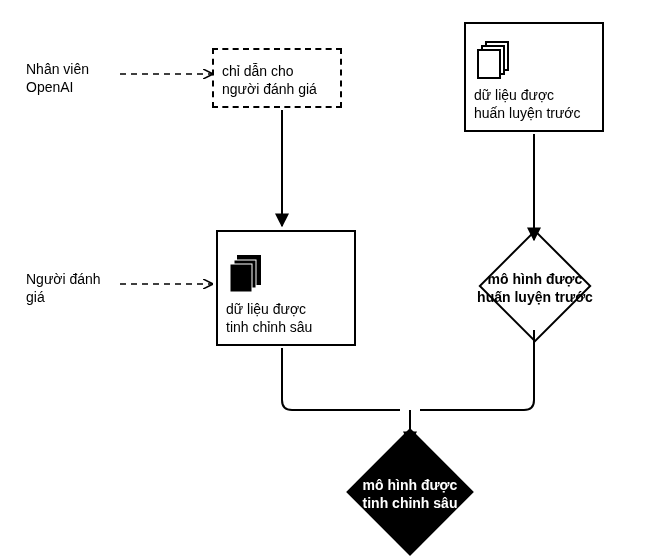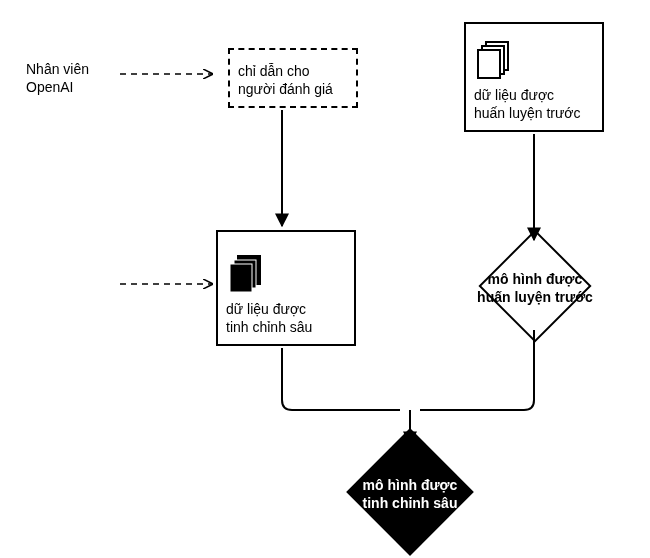--- a/index.html
+++ b/index.html
@@ -71,22 +71,24 @@
   }
 </style>
 </head>
 <body>
 
 <div class="stage">
 
   <div class="label" style="left:26px; top:60px; white-space:pre;">Nhân viên
 OpenAI</div>
 
+  <div class="label" style="left:26px; top:270px; white-space:pre;">Người đánh
+giá</div>
 
-  <div class="box dashed" style="left:228px; top:48px; width:130px; height:60px;">
+  <div class="box dashed" style="left:212px; top:48px; width:130px; height:60px;">
     <div class="text" style="white-space:pre;">chỉ dẫn cho
 người đánh giá</div>
   </div>
 
   <div class="box" style="left:464px; top:22px; width:140px; height:110px;">
     <div class="icon-stack">
       <svg viewBox="0 0 40 40" width="40" height="40">
         <rect x="12" y="2" width="22" height="28" fill="#fff" stroke="#000" stroke-width="2"></rect>
         <rect x="8" y="6" width="22" height="28" fill="#fff" stroke="#000" stroke-width="2"></rect>
         <rect x="4" y="10" width="22" height="28" fill="#fff" stroke="#000" stroke-width="2"></rect>

